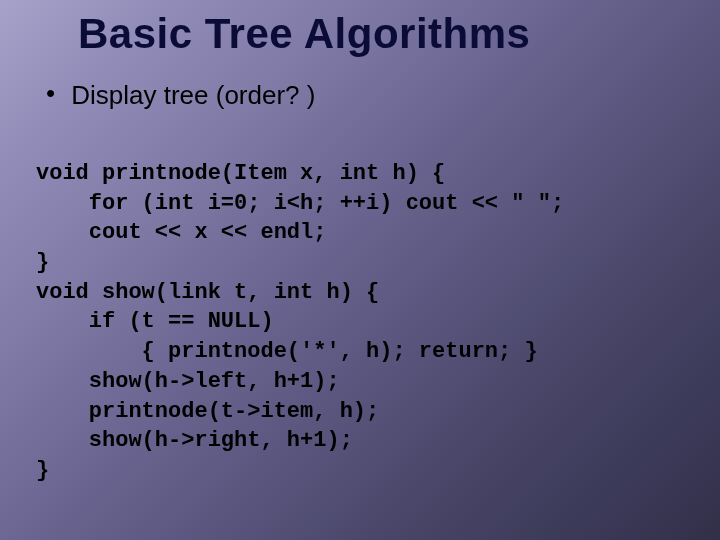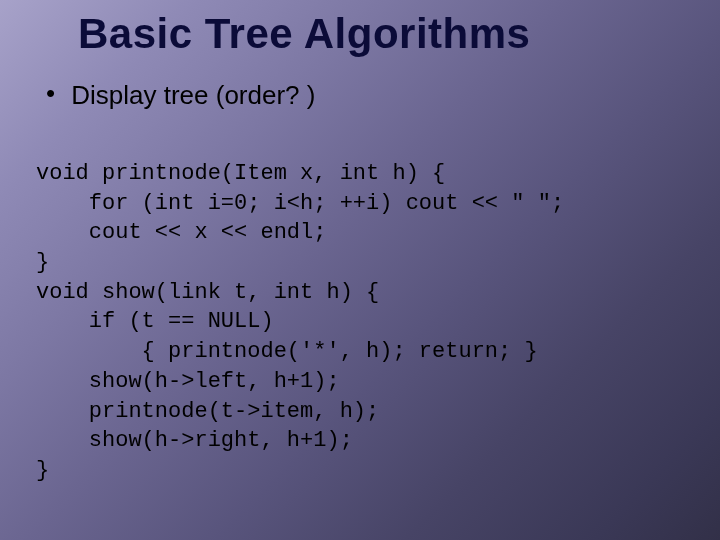--- a/index.html
+++ b/index.html
@@ -41,21 +41,21 @@
     vertical-align: top;
     font-size: 26px;
     line-height: 26px;
   }
   .bullet-text {
     display: inline-block;
     text-align: right;
   }
   .code-block {
     font-family: "Courier New", Courier, monospace;
-    font-weight: normal;
+    font-weight: bold;
     font-size: 22px;
     line-height: 1.35;
     white-space: pre;
     padding: 48px 0 0 36px;
     color: #000;
   }
 </style>
 </head>
 <body>
 

